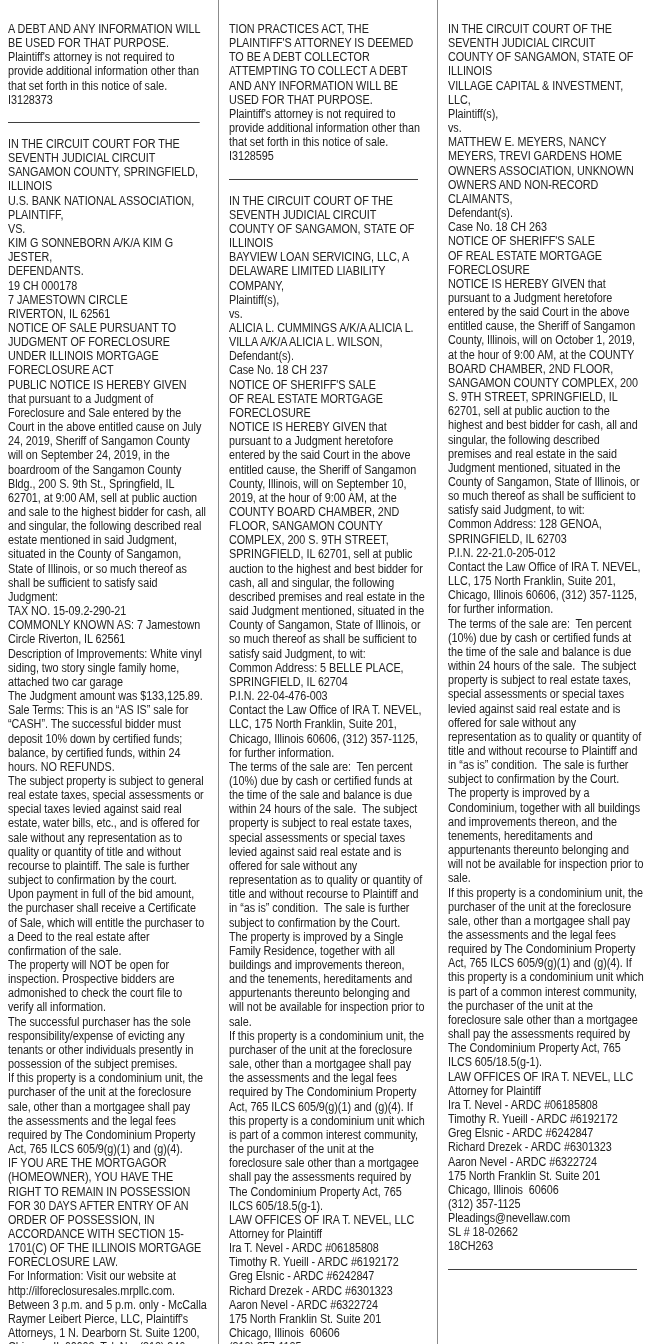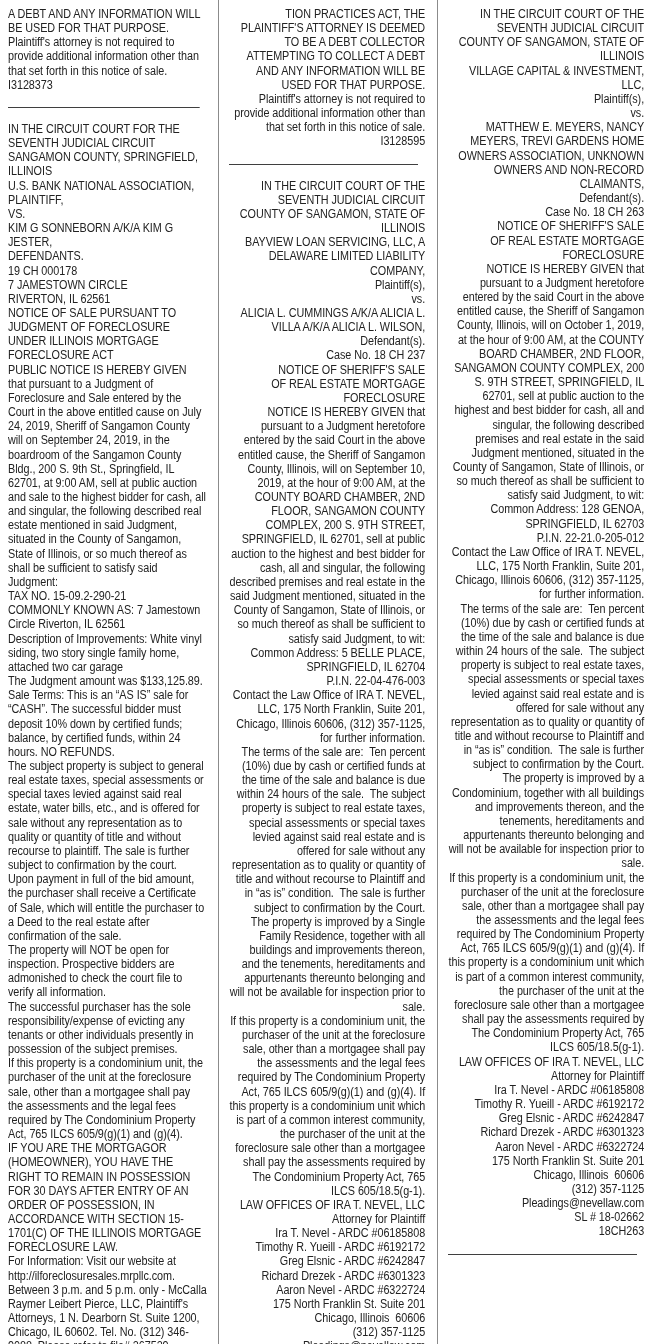--- a/index.html
+++ b/index.html
@@ -8,27 +8,26 @@
     width:655px;height:1344px;
     background:var(--bg,#ffffff);
     display:flex;
     font-family:"Liberation Sans",sans-serif;
     color:var(--ink,#222222);
     overflow:hidden;
   }
   .col{
     width:218.33px;
     box-sizing:border-box;
-    padding:7px 11px 0 8px;
+    padding:22px 11px 0 8px;
     overflow:hidden;
   }
   .col + .col{
     border-left:1.5px solid var(--colrule,#8b8b8b);
     padding-left:10px;
-    text-align:right;
   }
   
   .col-inner{
     width:111%;
     transform:scaleX(0.9);
     transform-origin:0 0;
   }
   .notice-line{
     margin:0;
     font-size:12px;

